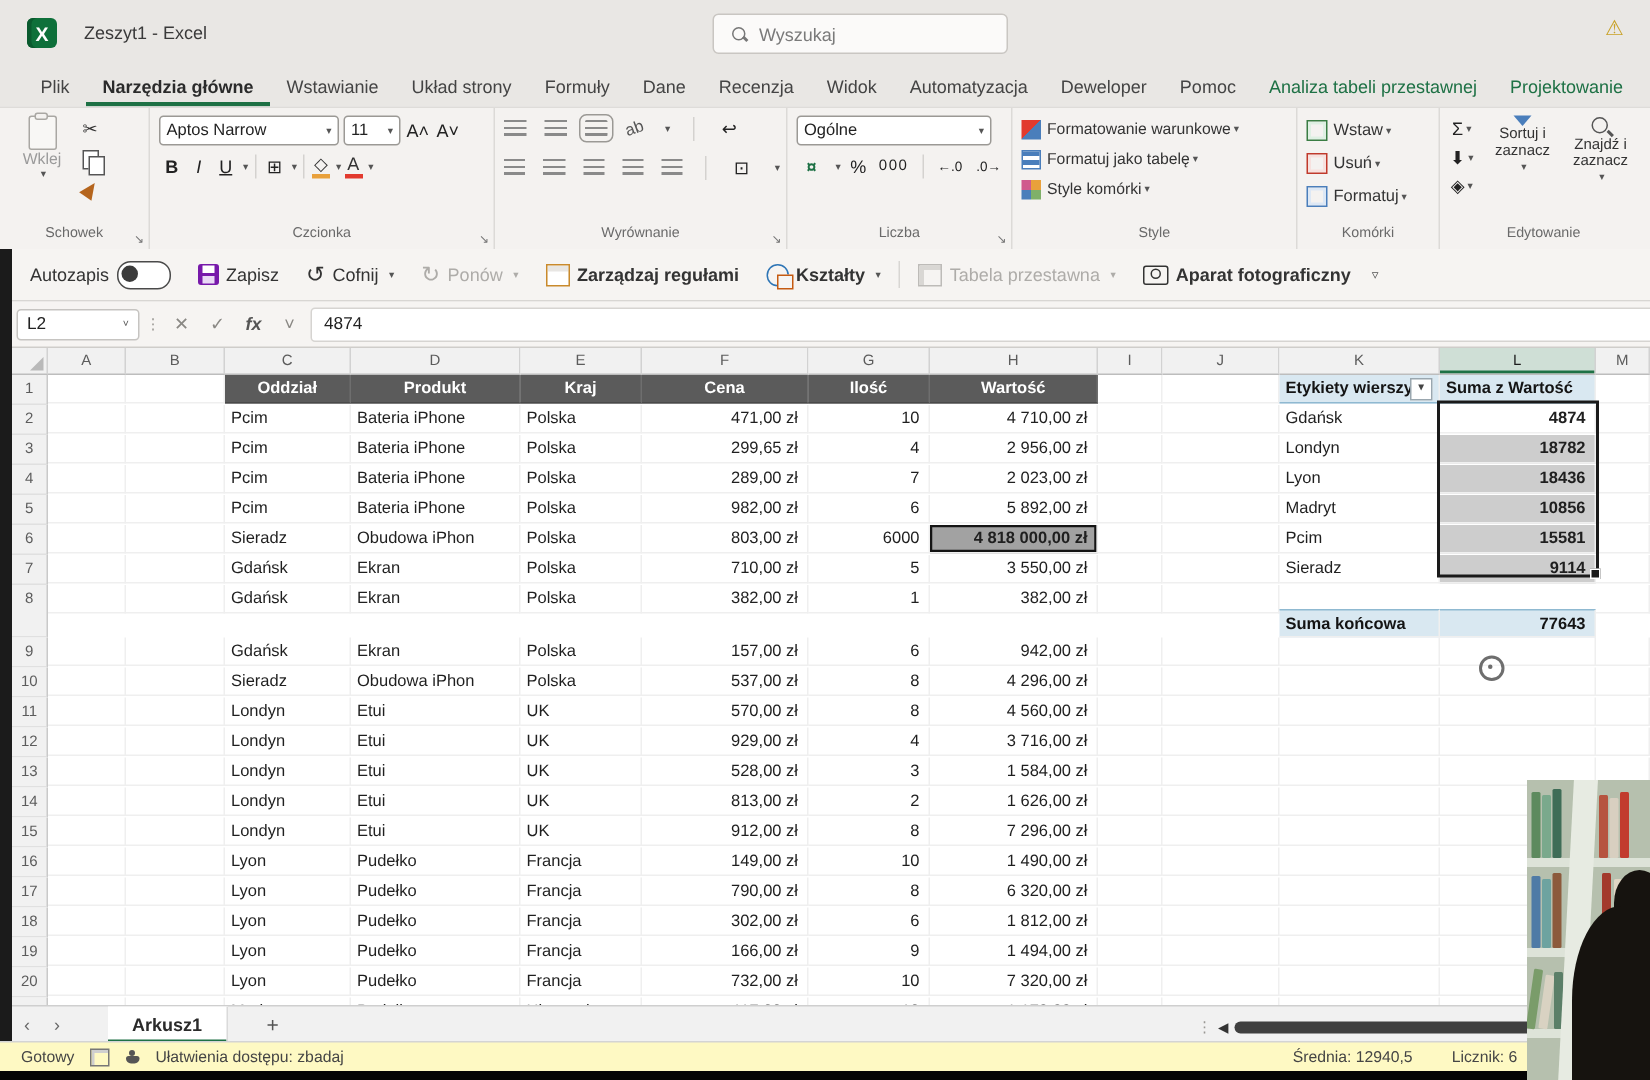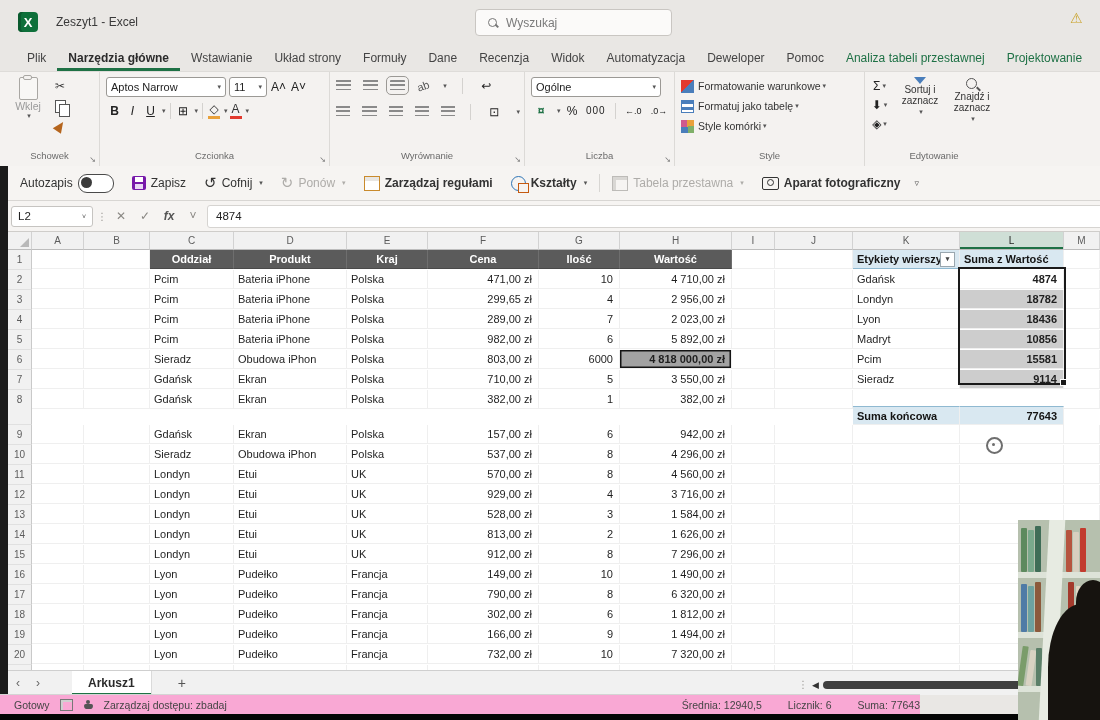--- a/index.html
+++ b/index.html
@@ -114,21 +114,21 @@
   
   .sheetbar{position:absolute;left:8px;top:670px;width:1092px;height:24px;background:#f1f1f1;border-top:1px solid #cfcfcf;
             display:flex;align-items:center;font-size:12px;color:#555;}
   .snav{padding:0 8px;font-size:12px;color:#666;}
   .stab{height:24px;background:#fff;padding:0 16px;display:flex;align-items:center;font-weight:bold;color:#2b2b2b;
         box-shadow:inset 0 -2px 0 #1e7145;border-right:1px solid #dadada;margin-left:24px;font-size:12px;}
   .addsheet{padding:0 26px;font-size:14px;color:#555;}
   .hscroll{position:absolute;left:790px;top:8px;display:flex;align-items:center;gap:4px;}
   .thumb{width:230px;height:8px;border-radius:4px;background:#3f3f3f;}
   
-  .statusbar{position:absolute;left:0;top:694px;width:920px;height:20px;background:#f9a8d4;border-top:1px solid #d4d4d4;
+  .statusbar{position:absolute;left:0;top:694px;width:1100px;height:20px;background:#fef9c3;border-top:1px solid #d4d4d4;
              display:flex;align-items:center;font-size:10.5px;color:#454545;}
   .sb-left{display:flex;align-items:center;gap:10px;padding-left:14px;}
   .macic{width:11px;height:10px;border:1px solid #777;box-shadow:inset 2px 2px 0 #cfcfcf;}
   .accic{position:relative;width:11px;height:11px;}
   .accic::before{content:"";position:absolute;left:3.5px;top:0;width:4px;height:4px;border-radius:50%;background:#555;}
   .accic::after{content:"";position:absolute;left:1px;top:4.5px;width:9px;height:5px;border-radius:2px 2px 4px 4px;background:#555;}
   .sb-right{margin-left:auto;display:flex;gap:26px;}
   .blackbar{position:absolute;left:0;top:714px;width:1100px;height:6px;background:#050505;}
   
   .webcam{position:absolute;left:1018px;top:520px;width:82px;height:200px;background:#b6c0ae;overflow:hidden;z-index:50;}
@@ -281,20 +281,40 @@
         </div>
         <div class="strow">
           <span class="stic" style="background:conic-gradient(#e9a13b 0 25%,#7fb069 0 50%,#4a7ebb 0 75%,#d05a8e 0)"></span>
           <span>Style komórki</span>
             <span class="dd">▾</span>
         </div>
       </div>
       <div class="rg-label"><span>Style</span></div>
     </div>
 
+    <div class="rgroup" style="width:95px">
+      <div class="rg-content" style="flex-direction:column;gap:3px;">
+        <div class="cellbtn">
+          <span class="stic" style="width:12px;height:12px;border:1px solid #3a7d44;box-shadow:inset 0 0 0 2px #dff0e3"></span>
+          <span>Wstaw</span>
+            <span class="dd">▾</span>
+        </div>
+        <div class="cellbtn">
+          <span class="stic" style="width:12px;height:12px;border:1px solid #c0392b;box-shadow:inset 0 0 0 2px #f7e1de"></span>
+          <span>Usuń</span>
+            <span class="dd">▾</span>
+        </div>
+        <div class="cellbtn">
+          <span class="stic" style="width:12px;height:12px;border:1px solid #4a7ebb;box-shadow:inset 0 0 0 2px #dde8f5"></span>
+          <span>Formatuj</span>
+            <span class="dd">▾</span>
+        </div>
+      </div>
+      <div class="rg-label"><span>Komórki</span></div>
+    </div>
 
     <div class="rgroup" style="width:138px;border-right:none">
       <div class="rg-content">
         <div class="edcol">
           <span class="fb">Σ<span class="dd">▾</span></span>
           <span class="fb">⬇<span class="dd">▾</span></span>
           <span class="fb">◈<span class="dd">▾</span></span>
         </div>
         <div class="bigbtn">
           <span class="funnel"></span>
@@ -742,21 +762,21 @@
       <span style="font-size:9px;color:#333">◀</span>
       <span class="thumb"></span>
     </div>
   </div>
 
   <div class="statusbar">
     <div class="sb-left">
       <span>Gotowy</span>
       <span class="macic"></span>
       <span class="accic"></span>
-      <span>Zarządzaj dostępu: zbadaj</span>
+      <span>Ułatwienia dostępu: zbadaj</span>
     </div>
     <div class="sb-right">
       <span>Średnia: 12940,5</span>
       <span>Licznik: 6</span>
       <span>Suma: 77643</span>
     </div>
   </div>
 
   <div class="blackbar"></div>
 

